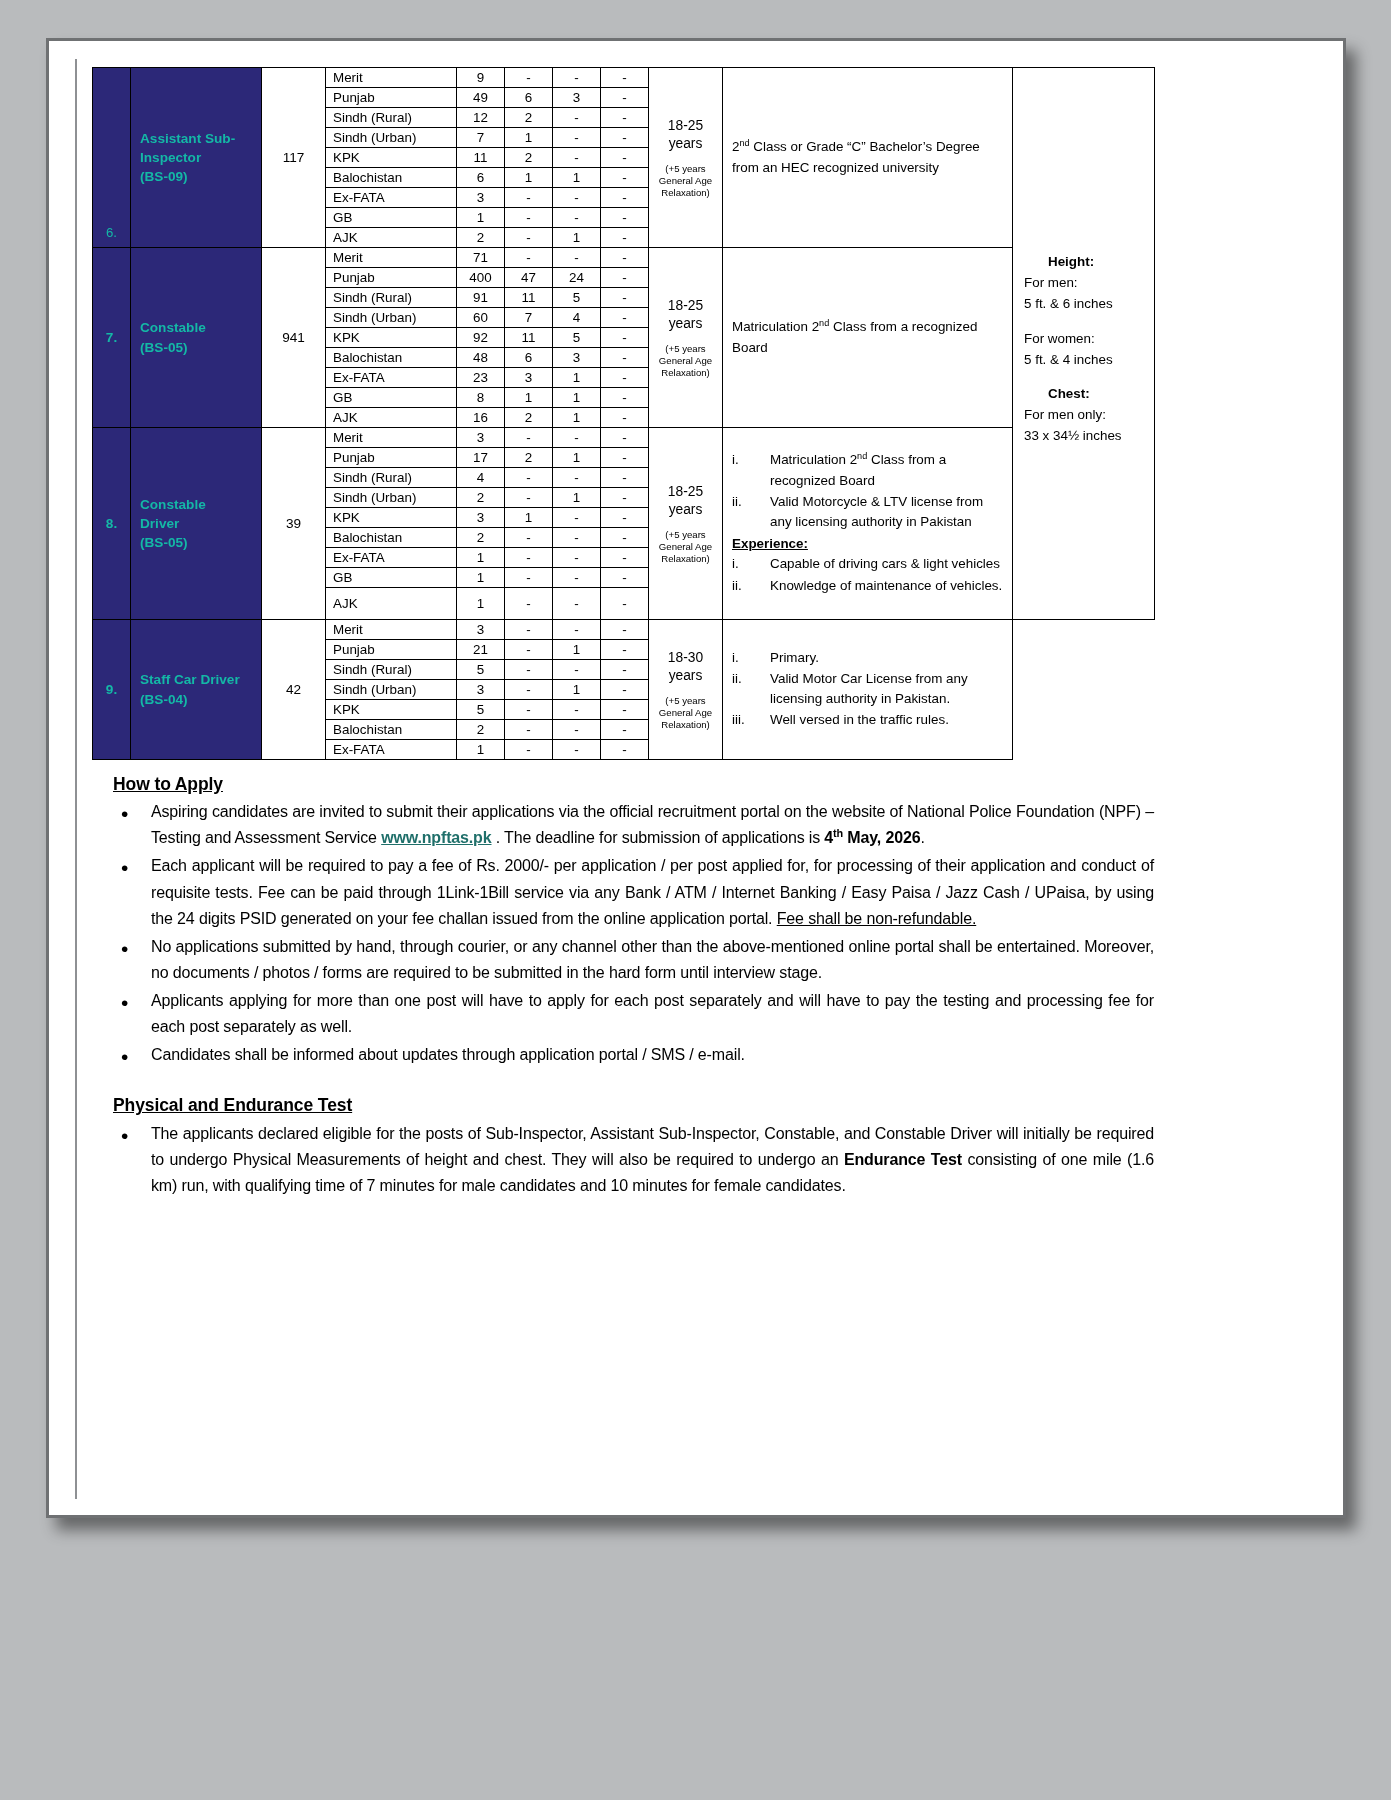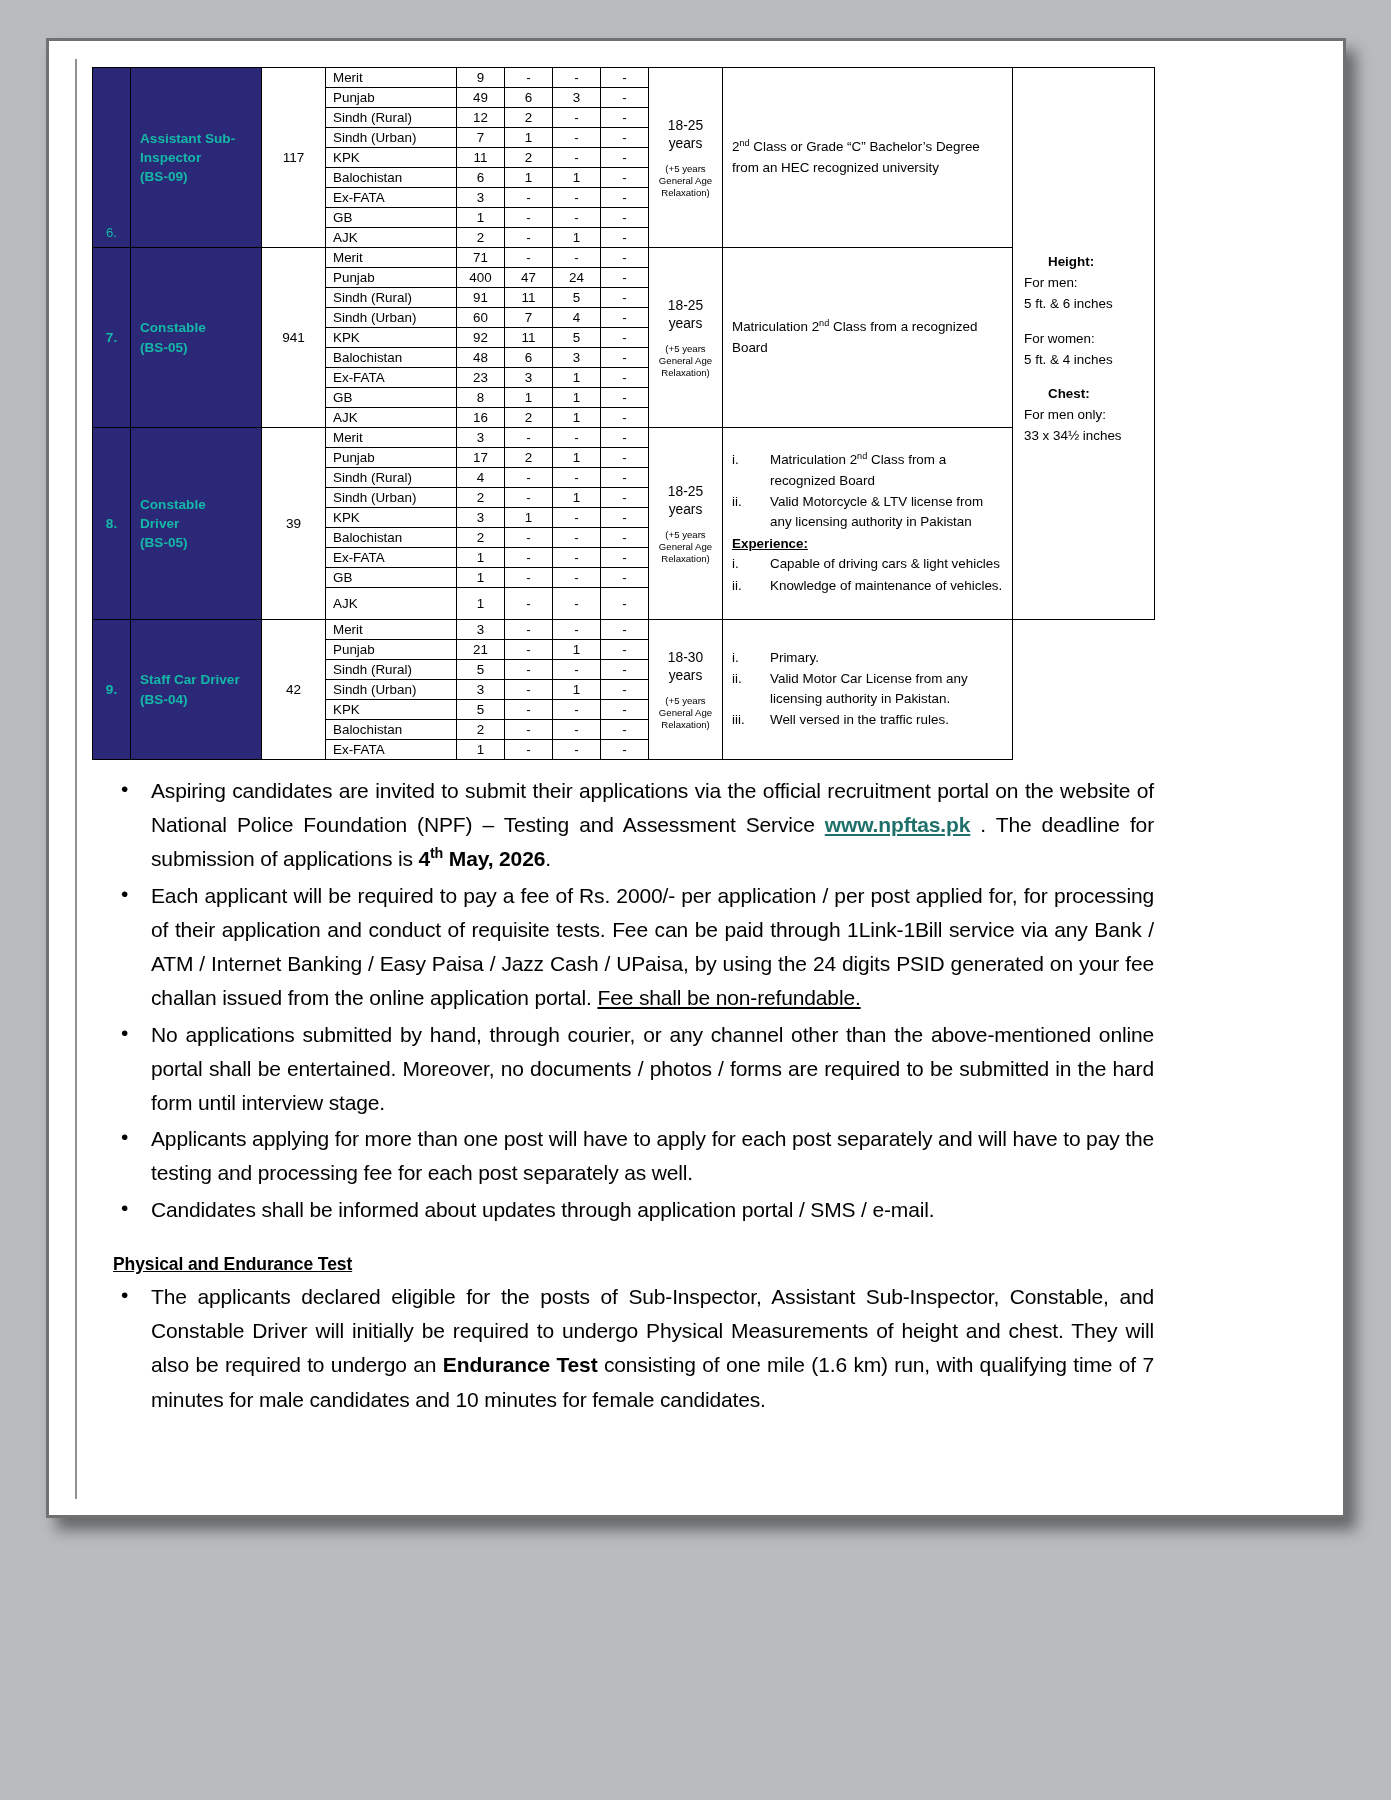--- a/index.html
+++ b/index.html
@@ -93,21 +93,21 @@
     font-size:17.5px;
     font-weight:bold;
     text-decoration:underline;
     margin:0 0 4px 22px;
     letter-spacing:-0.1px;
   }
   ul.bul{ margin:0; padding:0; list-style:none; }
   ul.bul > li{
     position:relative;
     padding-left:60px;
-    font-size:21px;
+    font-size:16px;
     line-height:1.63;
     text-align:justify;
     margin-bottom:2px;
     letter-spacing:-0.15px;
   }
   ul.bul > li::before{
     content:"\2022";
     position:absolute;
     left:30px; top:-2px;
     font-size:21px;
@@ -501,20 +501,21 @@
               <td class="c-n">1</td>
               <td class="c-n">-</td>
               <td class="c-n">-</td>
               <td class="c-n">-</td>
             </tr>
 
      </tbody>
    </table>
 
    <div class="sec">
+     <h3 class="sec-h">How to Apply</h3>
      <ul class="bul">
        <li><span>Aspiring candidates are invited to submit their applications via the official recruitment portal on the website of National Police Foundation (NPF) – Testing and Assessment Service </span><a class="link" href="#">www.npftas.pk</a><span> . The deadline for submission of applications is </span><b>4<sup>th</sup> May, 2026</b><span>.</span></li>
        <li><span>Each applicant will be required to pay a fee of Rs. 2000/- per application / per post applied for, for processing of their application and conduct of requisite tests. Fee can be paid through 1Link-1Bill service via any Bank / ATM / Internet Banking / Easy Paisa / Jazz Cash / UPaisa, by using the 24 digits PSID generated on your fee challan issued from the online application portal. </span><span class="uline">Fee shall be non-refundable.</span></li>
        <li>No applications submitted by hand, through courier, or any channel other than the above-mentioned online portal shall be entertained. Moreover, no documents / photos / forms are required to be submitted in the hard form until interview stage.</li>
        <li>Applicants applying for more than one post will have to apply for each post separately and will have to pay the testing and processing fee for each post separately as well.</li>
        <li>Candidates shall be informed about updates through application portal / SMS / e-mail.</li>
      </ul>
    </div>
 
    <div class="sec sec2">

